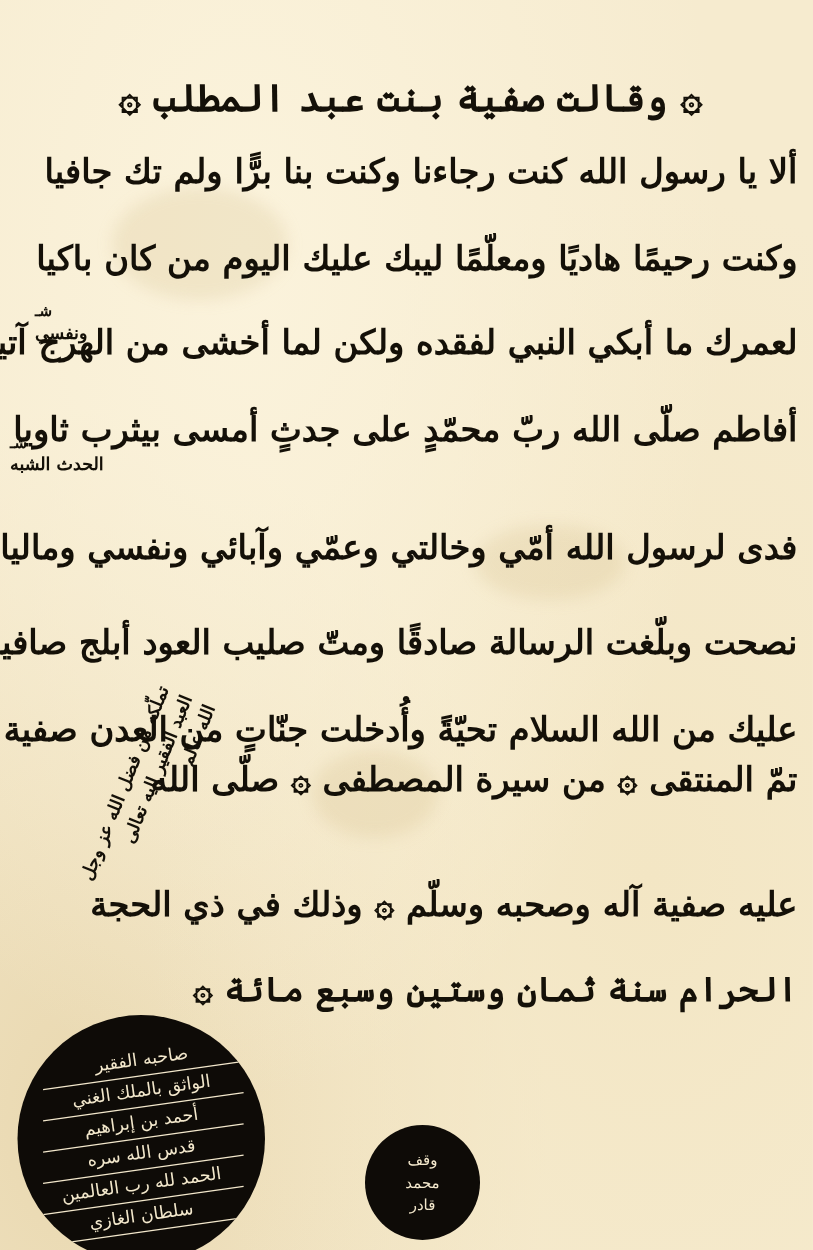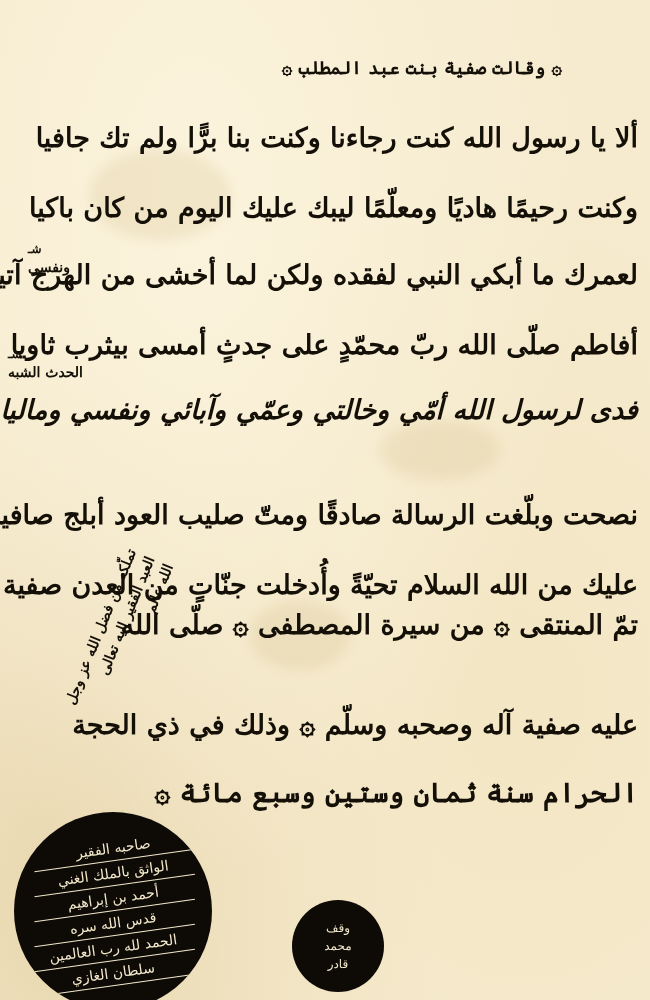--- a/index.html
+++ b/index.html
@@ -16,26 +16,26 @@
     .page { position:absolute; inset:0; }
     .stain {
       position:absolute; border-radius:50%;
       background: rgba(200,170,110,0.18); filter: blur(6px);
     }
     .line {
       position:absolute; right:20px; direction:rtl; text-align:right;
       white-space:nowrap; font-size:27px; line-height:40px;
       letter-spacing:0.5px; font-weight:bold;
     }
-    .heading { right:88px; top:48px; font-size:18px;margin-left:47px; }
+    .heading { right:88px; top:60px; font-size:30px;margin-left:47px; }
     .l1 { top:118px; right:12px; }
     .l2 { top:188px; right:12px; }
     .l3 { top:255px; right:12px; }
     .l4 { top:325px; right:12px; }
-    .l5 { top:390px; right:12px;font-style:italic; }
+    .l5 { top:419px; right:12px; }
     .l6 { top:495px; right:12px; }
     .l7 { top:565px; right:12px; }
     .l8 { top:605px; right:12px; }
     .l9 { top:705px; right:12px; }
     .l10 { top:773px; right:12px; }
     .margin-note {
       position:absolute; direction:rtl; text-align:left;
       font-size:14px; line-height:18px; font-weight:bold;
     }
     .mn1 { left:28px; top:240px; width:70px; }

